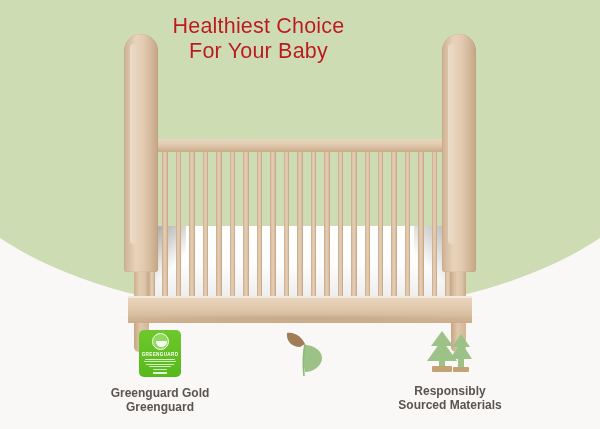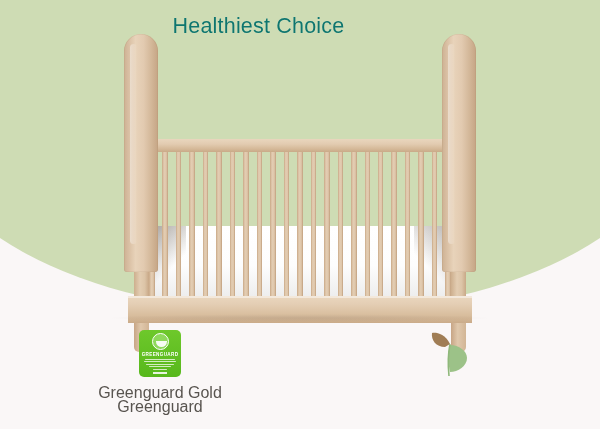--- a/index.html
+++ b/index.html
@@ -46,21 +46,21 @@
     background: #cedcb4;
   }
 
   
   .headline {
     position: absolute;
     left: 0;
     top: 14px;
     width: 517px;
     text-align: center;
-    color: #0f766e;
+    color: #b91c1c;
     font-size: 21.5px;
     line-height: 25px;
     letter-spacing: 0.2px;
     font-weight: 400;
     text-shadow: 0 0 1px rgba(255,255,255,0.35);
   }
   .headline .l2 { display: block; }
 
   
   #crib {
@@ -246,22 +246,23 @@
   .feature-icon {
     height: 52px;
     display: flex;
     align-items: center;
     justify-content: center;
   }
   .feature-label {
     margin-top: 5px;
     text-align: center;
     color: #58544f;
-    font-size: 16px;
+    font-size: 12px;
     line-height: 14px;
+    font-weight: bold;
   }
 
   
   .gg-badge {
     width: 42px;
     height: 47px;
     border-radius: 5px;
     background: linear-gradient(180deg, #6ec82b 0%, #57b81c 100%);
     display: flex;
     flex-direction: column;
@@ -319,20 +320,21 @@
 
 <div id="scene">
 
   <div class="bg-layer">
     <div class="blob-dark"></div>
     <div class="blob-light"></div>
   </div>
 
   <div class="headline">
     <span>Healthiest Choice</span>
+    <span class="l2">For Your Baby</span>
   </div>
 
   <div id="crib">
     <div class="interior"></div>
     <div class="mattress"></div>
     <div class="mattress-shadow"></div>
     <div class="mattress-shadow r"></div>
 
     <div class="slats" id="slat-container">
         <div class="slat"></div>
@@ -406,15 +408,37 @@
     <div class="feature">
       <div class="feature-icon">
         <svg width="48" height="50" viewBox="0 0 48 50" aria-hidden="true">
           <path d="M24 16 C19 5 9 4 6 5 C5 12 10 19 19 19 Z" fill="#a07d55"></path>
           <path d="M24 17 C33 17 41 23 41 30 C41 38 32 44 24 44 C22 36 22 24 24 17 Z" fill="#9cc288"></path>
           <path d="M24 16 C22 26 22 38 23 48" stroke="#8fb87a" stroke-width="1.6" fill="none"></path>
         </svg>
       </div>
     </div>
 
+    <div class="feature">
+      <div class="feature-icon">
+        <svg width="58" height="50" viewBox="0 0 58 50" aria-hidden="true">
+          <g>
+            <path d="M40 6 L49 19 L31 19 Z" fill="#9cc288"></path>
+            <path d="M40 14 L51 31 L29 31 Z" fill="#9cc288"></path>
+            <rect x="37" y="31" width="6" height="9" fill="#9cc288"></rect>
+            <rect x="32" y="39" width="16" height="5" rx="1" fill="#c4a274"></rect>
+          </g>
+          <g>
+            <path d="M21 3 L32 18 L10 18 Z" fill="#9cc288"></path>
+            <path d="M21 12 L36 33 L6 33 Z" fill="#9cc288"></path>
+            <rect x="18" y="33" width="6" height="7" fill="#9cc288"></rect>
+            <rect x="11" y="38" width="20" height="6" rx="1" fill="#c4a274"></rect>
+          </g>
+        </svg>
+      </div>
+      <div class="feature-label">
+        <div>Responsibly</div>
+        <div>Sourced Materials</div>
+      </div>
+    </div>
 
   </div>
 </div>
 
 </body></html>

